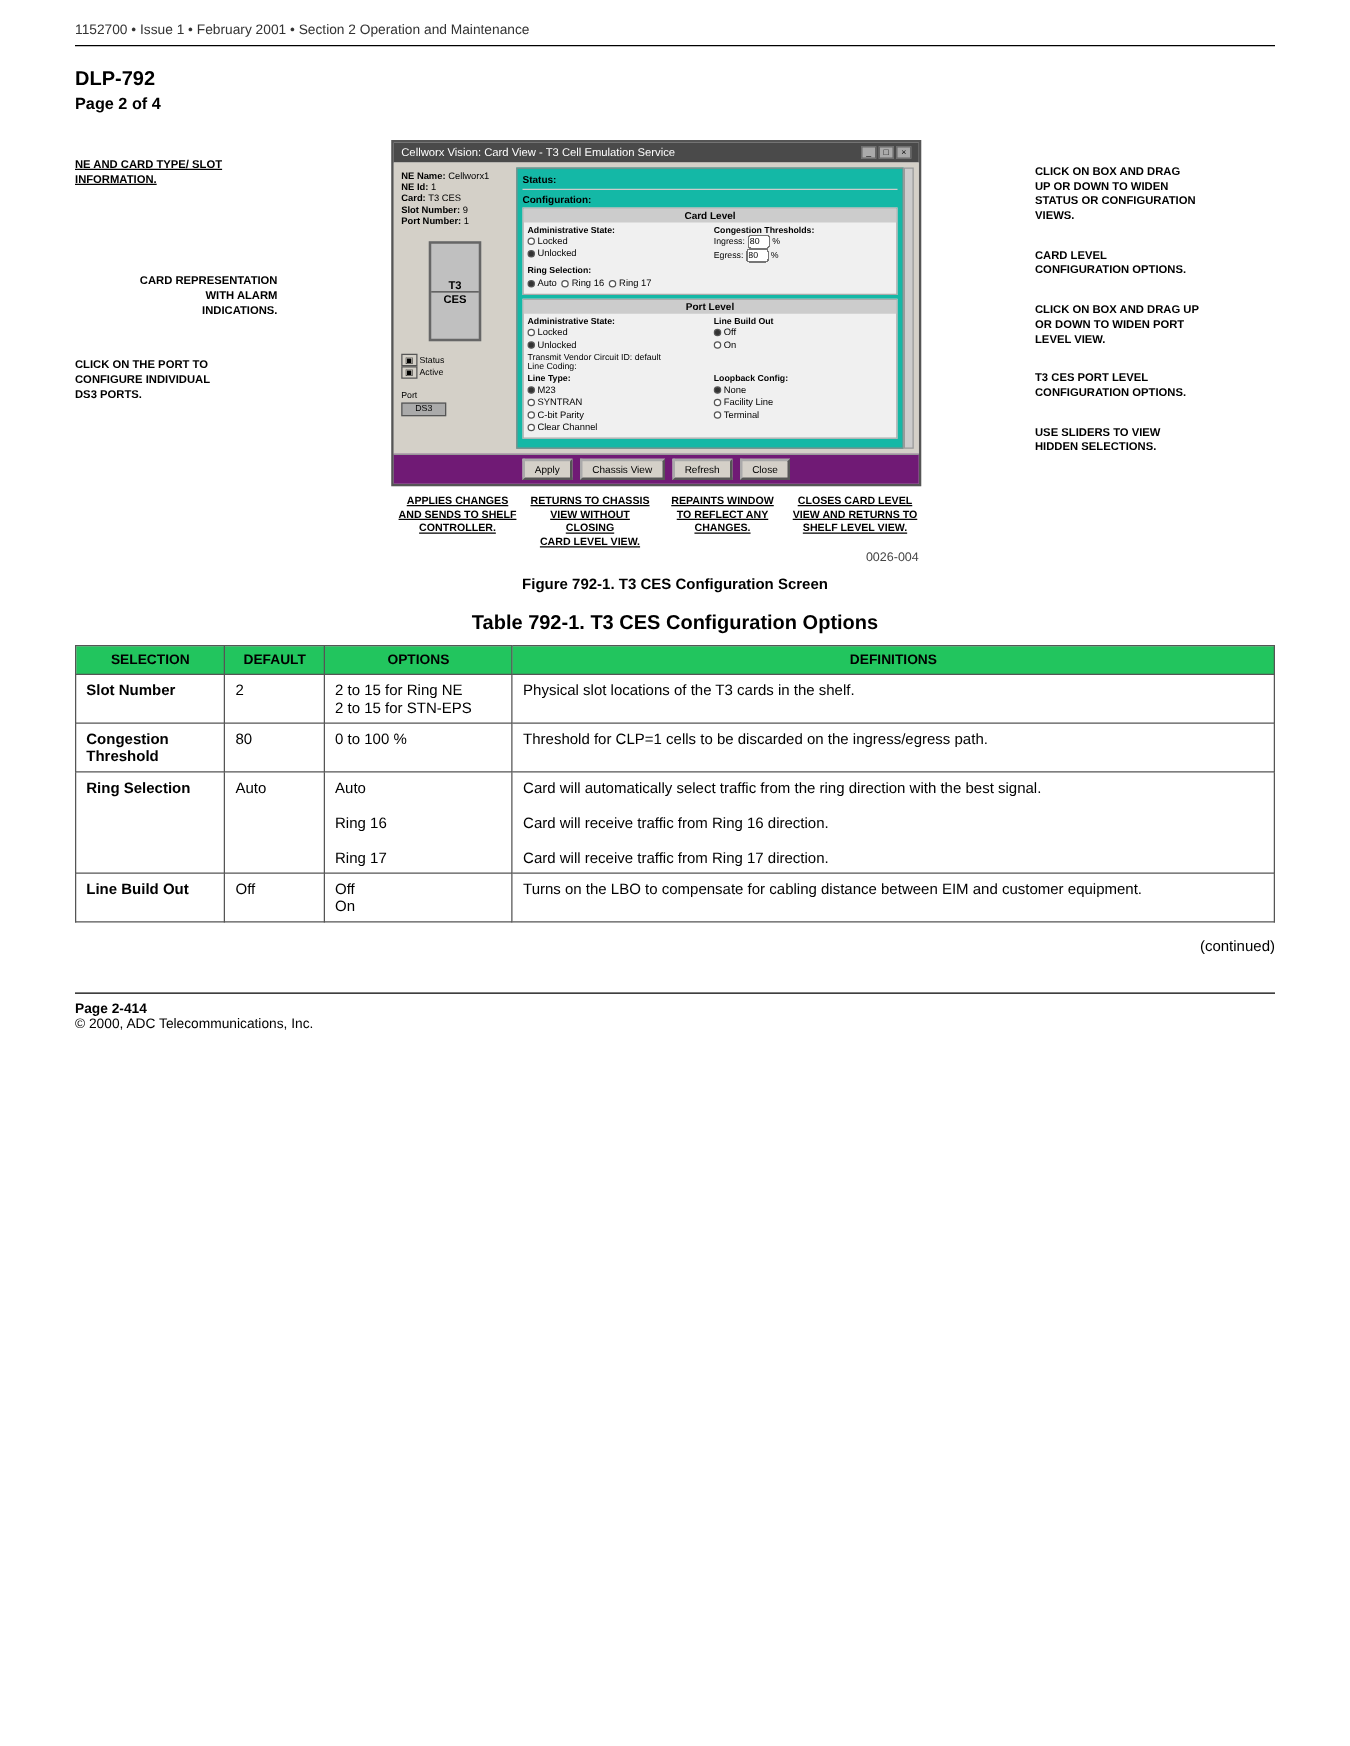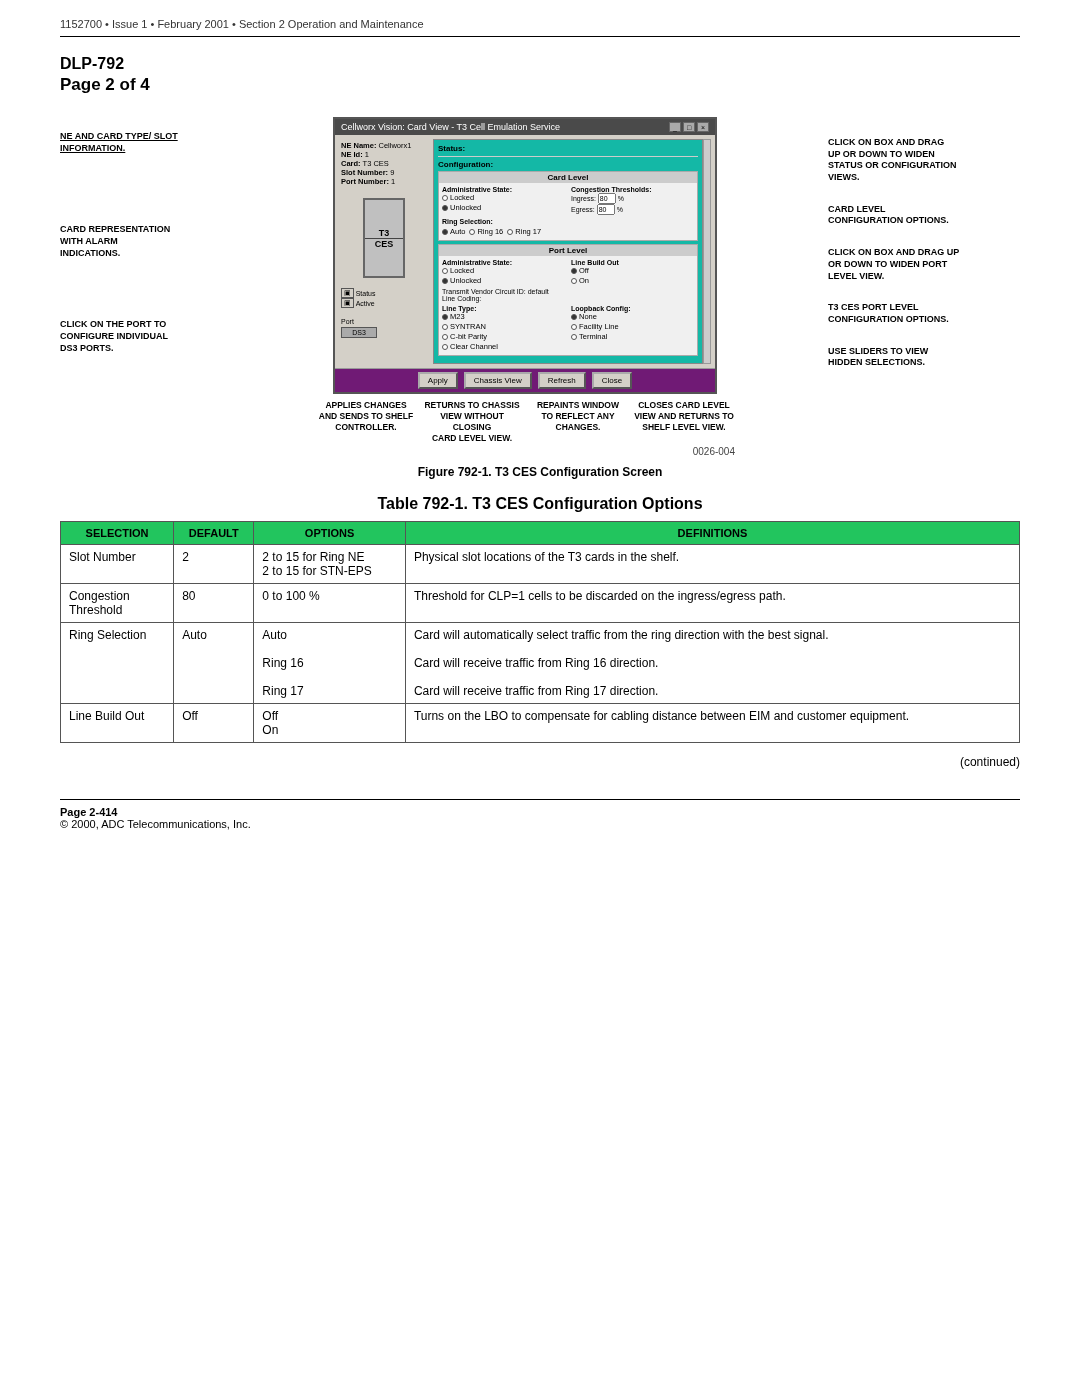--- a/index.html
+++ b/index.html
@@ -28,30 +28,30 @@
       margin-bottom: 18px;
     }
 
     .dlp-title {
       font-size: 16px;
       font-weight: bold;
       margin-bottom: 2px;
     }
 
     .page-of {
-      font-size: 17px;
+      font-size: 13px;
       font-weight: bold;
       margin-bottom: 22px;
     }
 
     
     .sim-window {
       border: 2px solid #555;
       background: #e8e8e8;
-      width: 384px;
+      width: 424px;
       font-size: 9px;
       font-family: Arial, sans-serif;
     }
 
     .sim-titlebar {
       background: #4a4a4a;
       color: #fff;
       padding: 3px 6px;
       display: flex;
       justify-content: space-between;
@@ -191,20 +191,21 @@
     .figure-bottom-callouts {
       display: flex;
       justify-content: flex-start;
       width: 420px;
       margin: 0 auto;
       font-size: 9px;
       font-weight: bold;
       text-align: center;
       gap: 4px;
       margin-top: 6px;
+      text-decoration: underline;
     }
 
     .bottom-callout-item {
       flex: 1;
       text-align: center;
       font-size: 8.5px;
       font-weight: bold;
       line-height: 1.3;
     }
 
@@ -240,21 +241,21 @@
       text-transform: uppercase;
     }
 
     .config-table td {
       border: 1px solid #555;
       padding: 5px 8px;
       vertical-align: top;
     }
 
     .config-table tr td:first-child {
-      font-weight: normal;
+      font-weight: bold;
     }
 
     .bold-text {
       font-weight: bold;
     }
 
     .continued-text {
       text-align: right;
       font-size: 12px;
       margin-top: 12px;
@@ -334,21 +335,21 @@
   <div class="dlp-title">DLP-792</div>
   <div class="page-of">Page 2 of 4</div>
 
   <div class="full-figure">
 
     <div class="left-callouts">
       <div style="margin-top: 14px; margin-bottom: 70px;" class="callout-item">
         <span style="text-decoration: underline;">NE AND CARD TYPE/
 SLOT INFORMATION.</span>
       </div>
-      <div style="margin-bottom: 60px;" class="callout-item">
+      <div style="margin-bottom: 32px; text-align: right;" class="callout-item">
         CARD REPRESENTATION<br>WITH ALARM<br>INDICATIONS.
       </div>
       <div class="callout-item">
         CLICK ON THE PORT TO<br>CONFIGURE INDIVIDUAL<br>DS3 PORTS.
       </div>
     </div>
 
     <div class="center-figure">
       <div class="sim-window">
 

